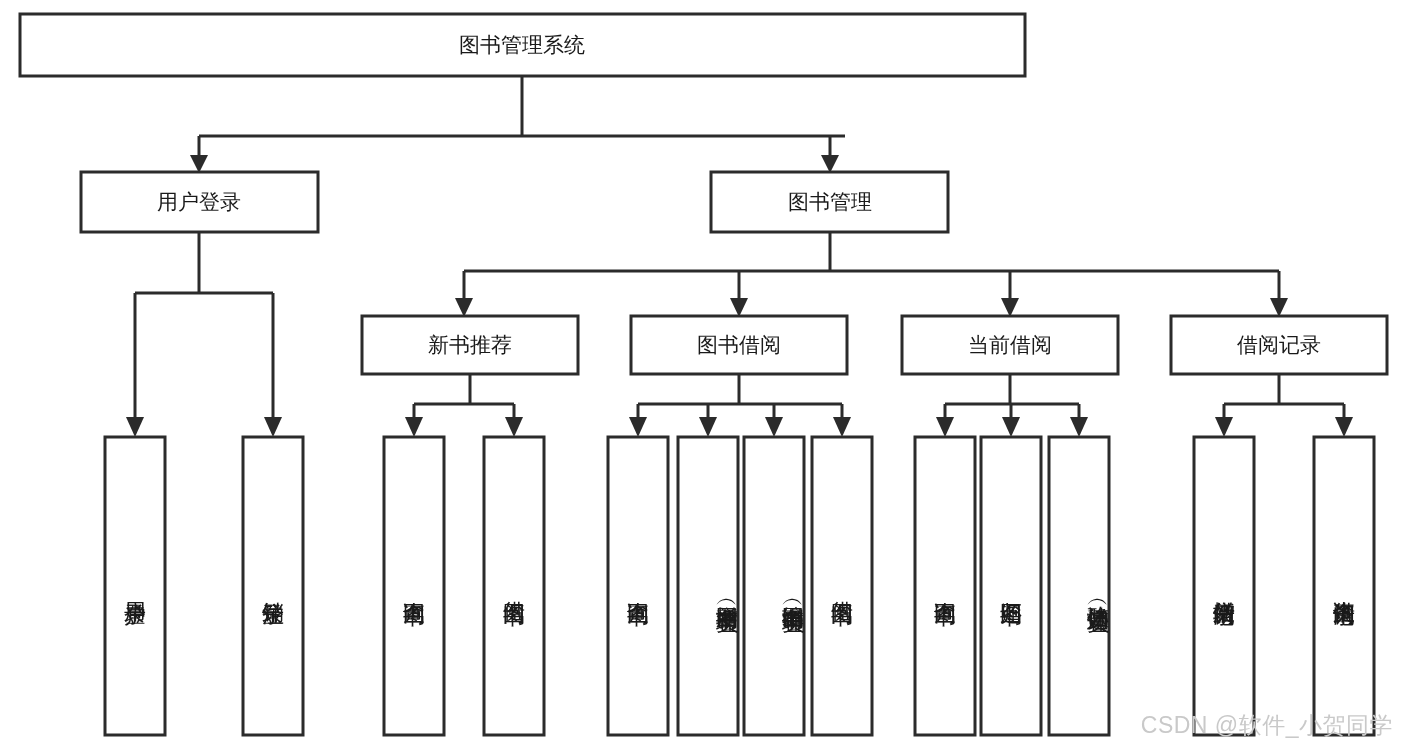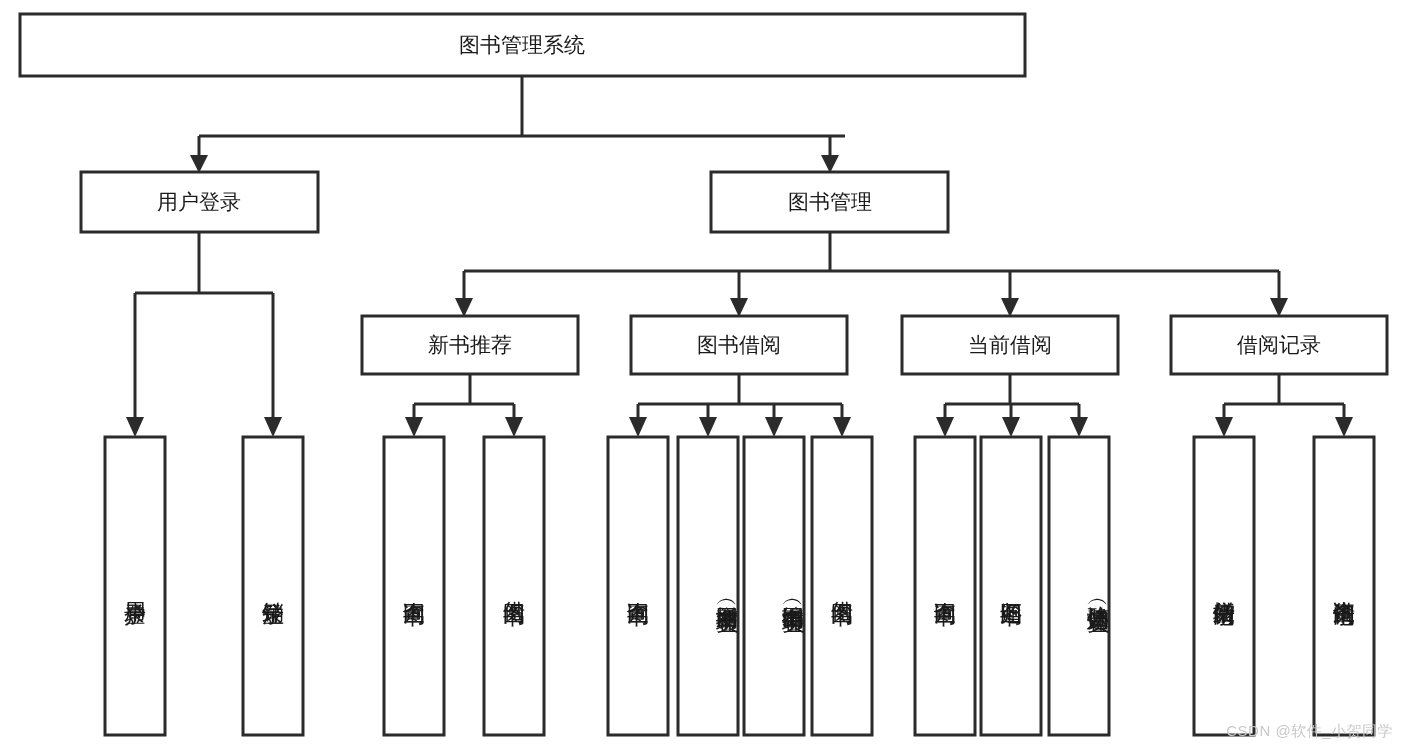--- a/index.html
+++ b/index.html
@@ -60,21 +60,21 @@
     align-items: flex-start;
     justify-content: center;
     white-space: nowrap;
     pointer-events: none;
   }
   .watermark {
     position: absolute;
     right: 12px;
     bottom: 6px;
     font-family: "Liberation Sans", "DejaVu Sans", sans-serif;
-    font-size: 15px;
+    font-size: 23px;
     color: #c9c9c9;
     white-space: nowrap;
     letter-spacing: 0.5px;
   }
 </style>
 </head>
 <body>
 
 <div id="diagram-root">
 

